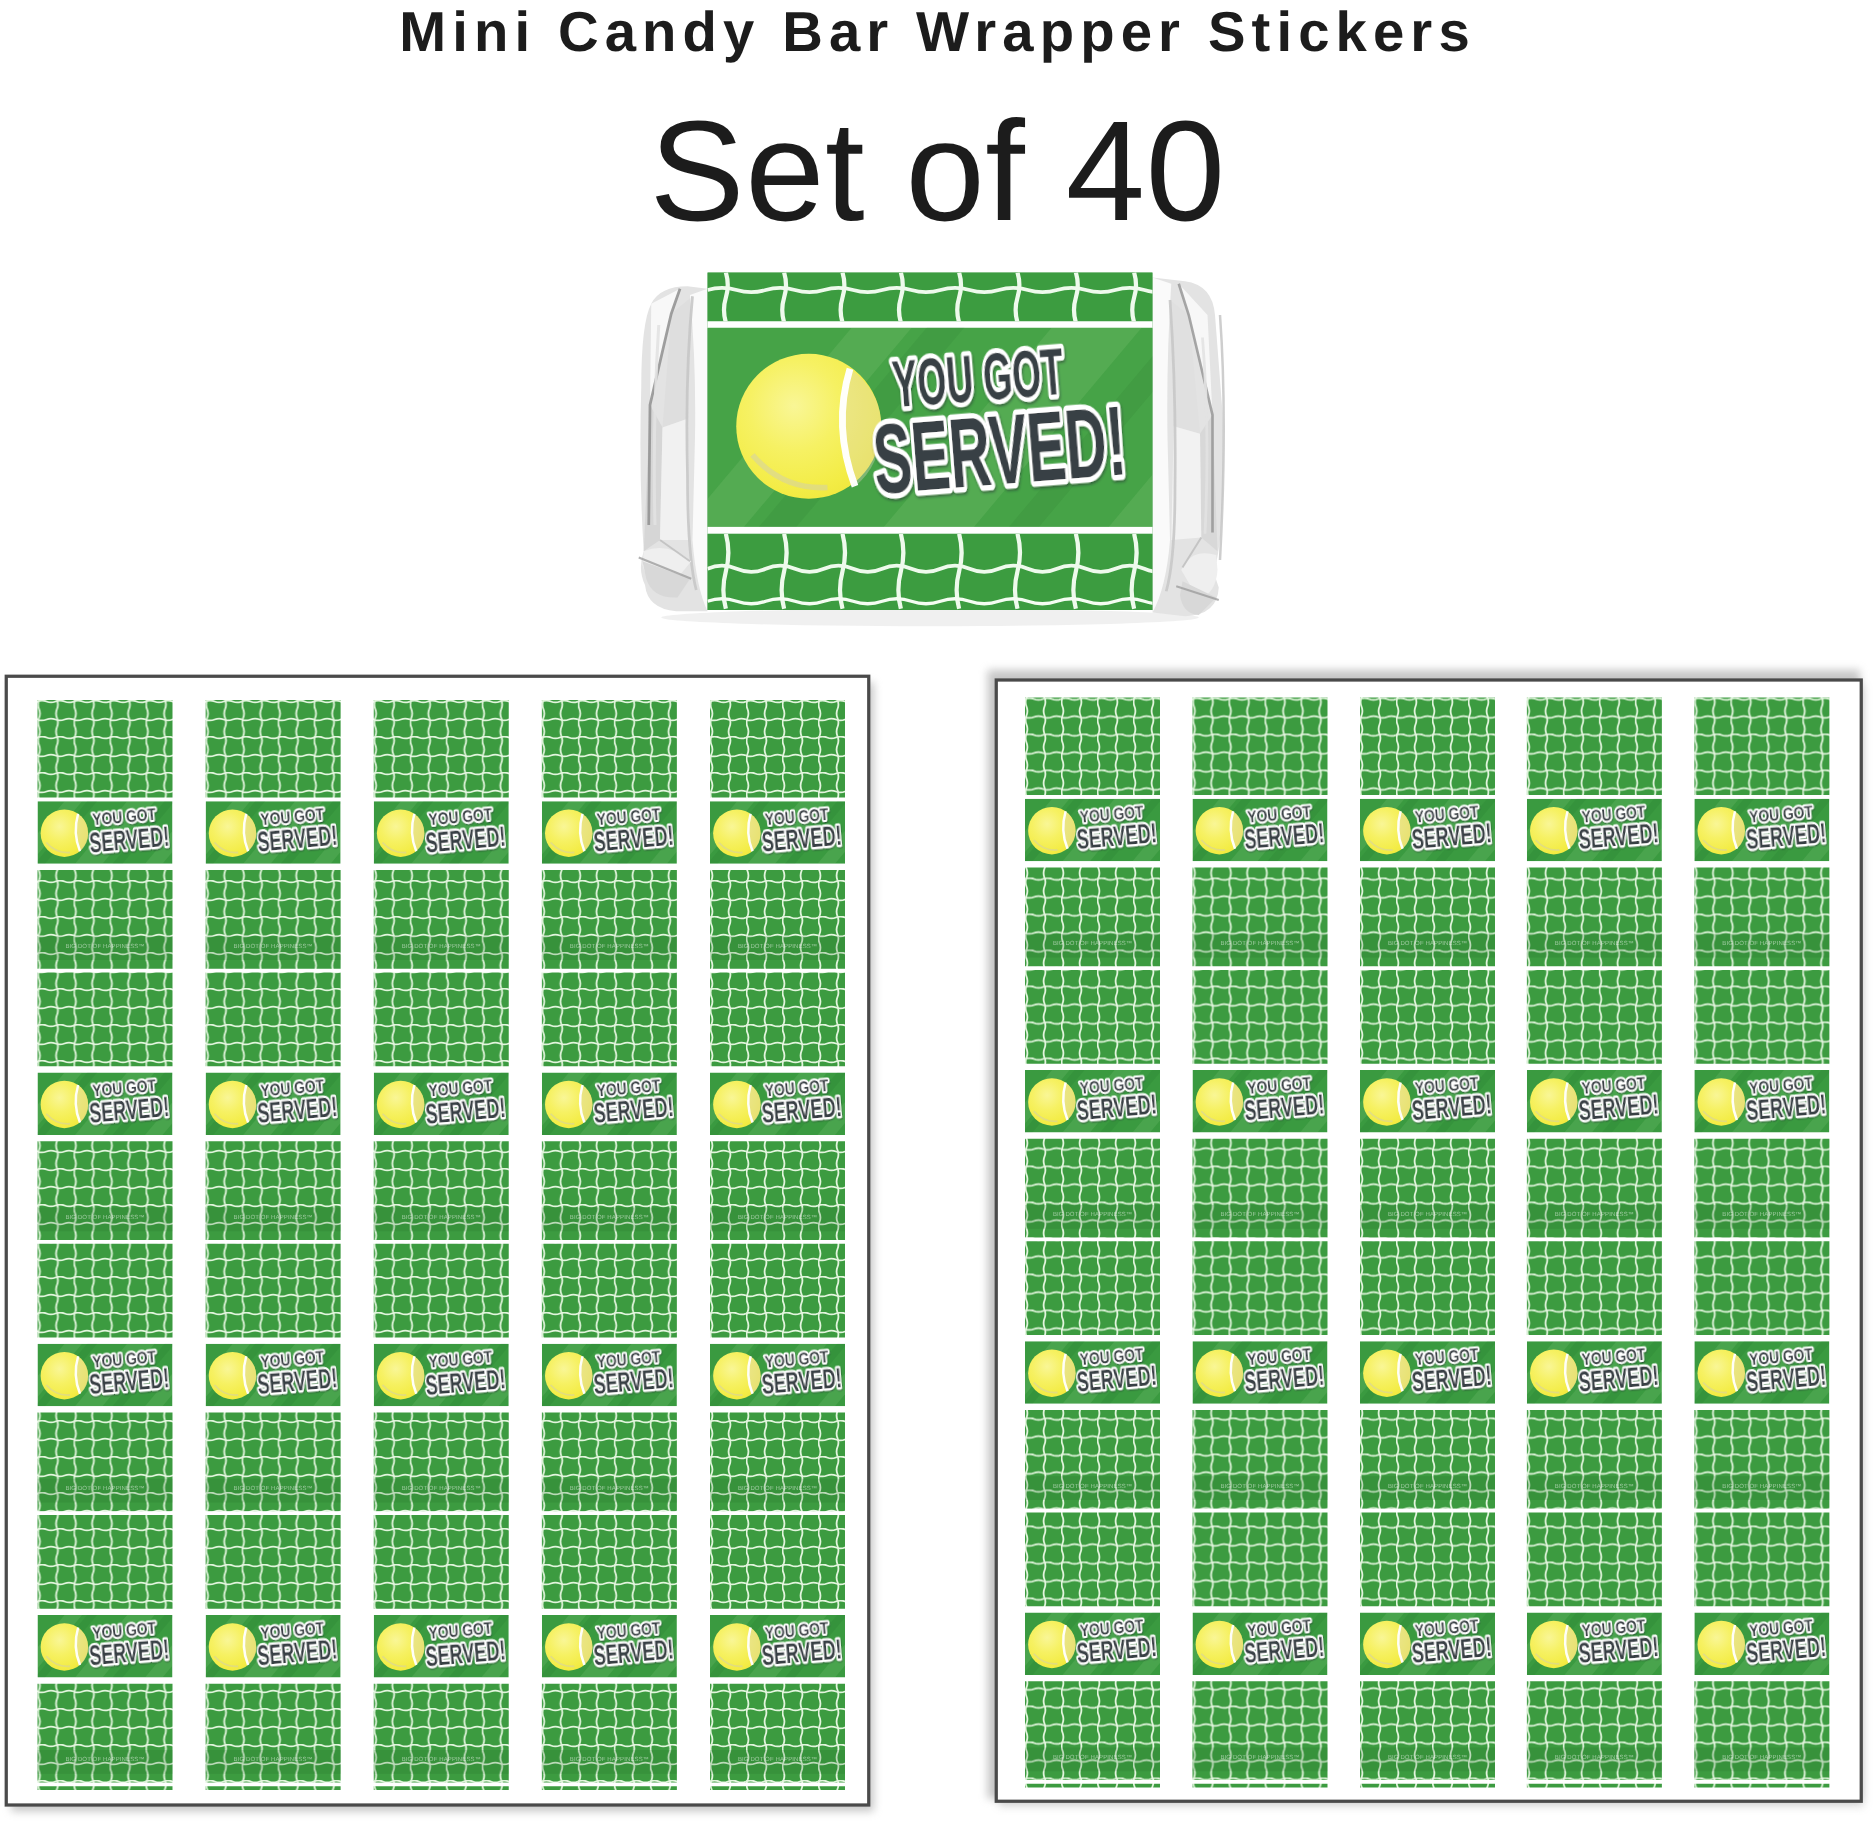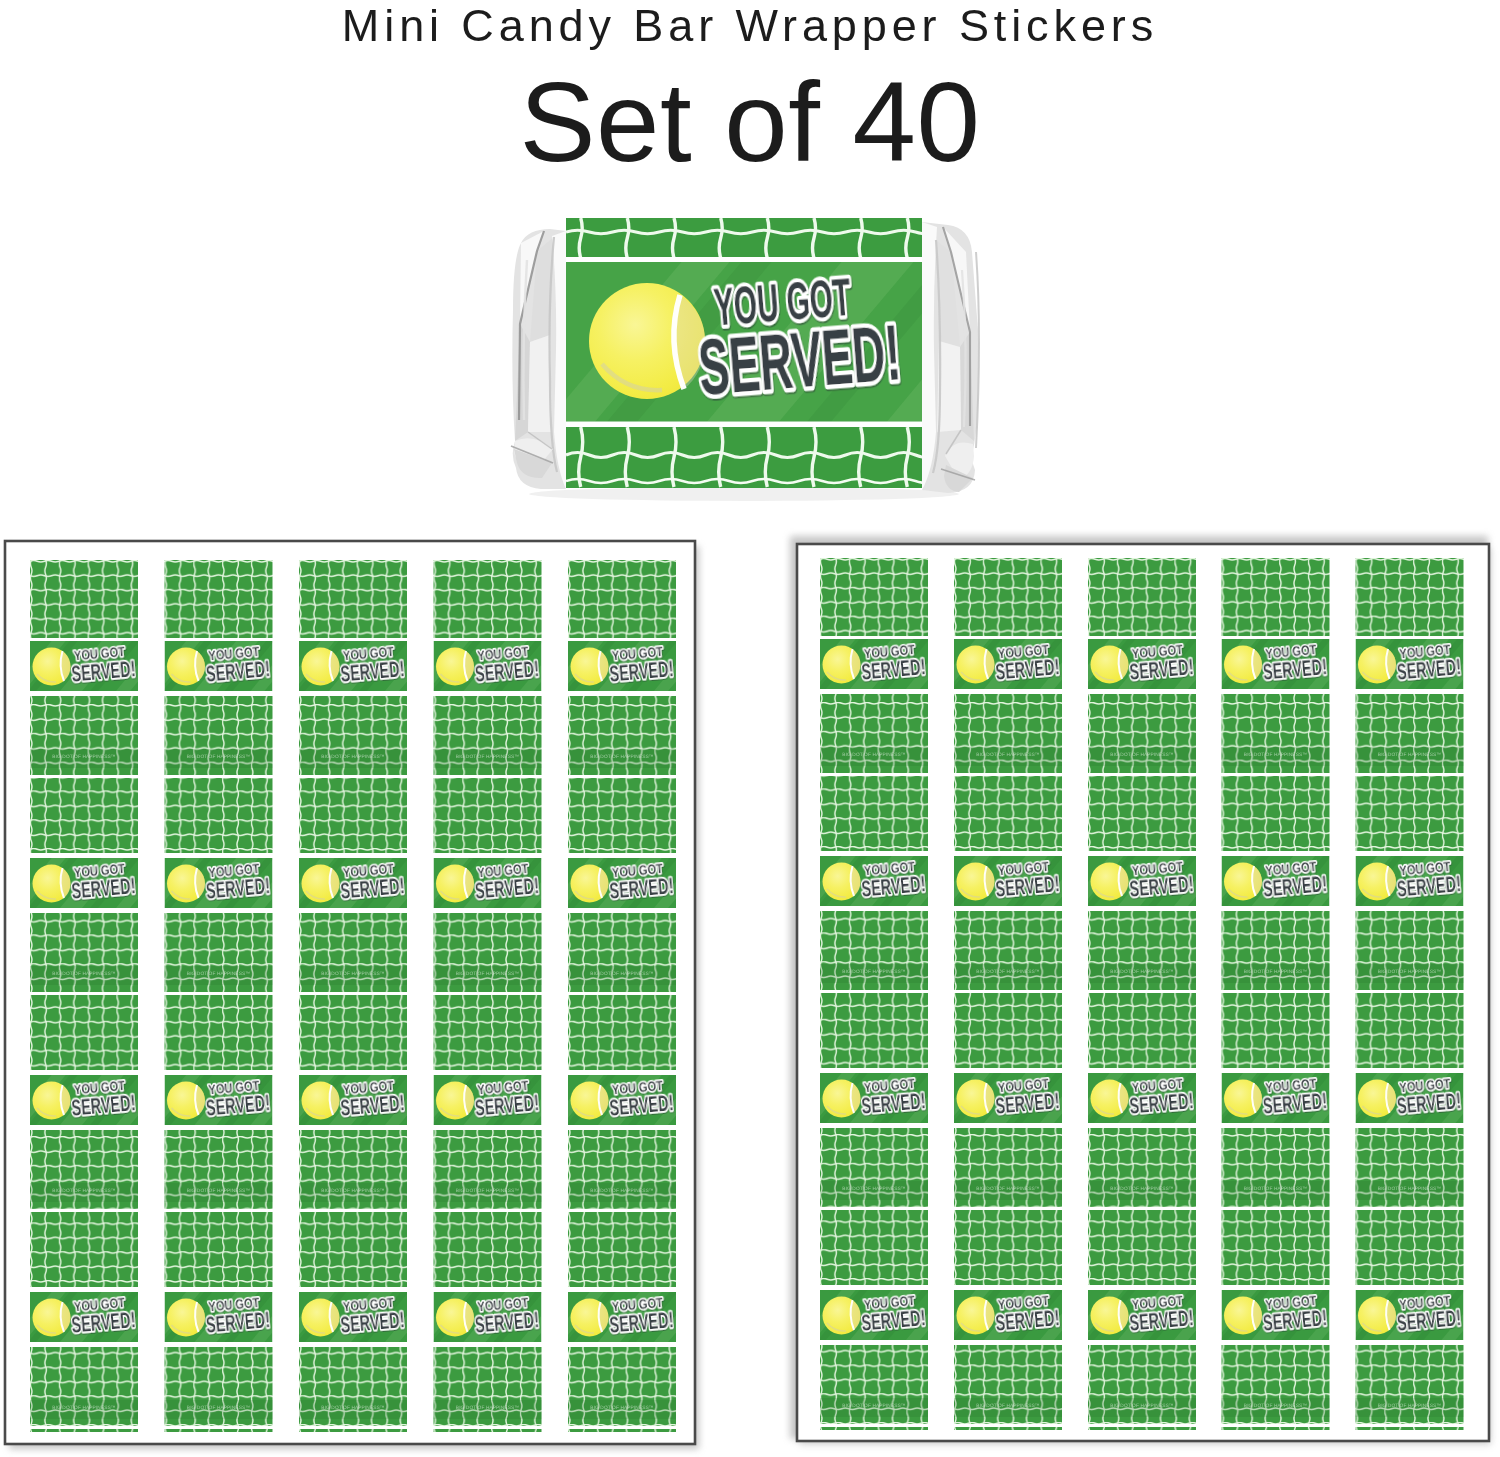--- a/index.html
+++ b/index.html
@@ -1,19 +1,19 @@
 <!DOCTYPE html>
 <html><head>
 <meta charset="utf-8">
 <style>
 html,body{margin:0;padding:0;background:#ffffff;width:1500px;height:1457px;overflow:hidden;}
 body{font-family:"Liberation Sans",sans-serif;position:relative;-webkit-font-smoothing:antialiased;}
 text{text-rendering:geometricPrecision;}
-.title{position:absolute;left:0;top:0px;width:100%;text-align:center;font-size:45px;color:#1c1c1c;letter-spacing:4.9px;}
-.setof{position:absolute;left:0;top:56px;width:100%;text-align:center;font-size:114px;color:#1c1c1c;letter-spacing:0.5px;}
+.title{position:absolute;left:0;top:0px;width:100%;text-align:center;font-size:45px;color:#1c1c1c;letter-spacing:4.9px;font-weight:bold;}
+.setof{position:absolute;left:0;top:72px;width:100%;text-align:center;font-size:114px;color:#1c1c1c;letter-spacing:0.5px;}
 </style>
 </head>
 <body>
 
 <div class="title">Mini Candy Bar Wrapper Stickers</div>
 
 <div class="setof">Set of 40</div>
 <svg width="1500" height="1457" viewBox="0 0 1500 1457" style="position:absolute;left:0;top:0">
 <defs>
 <pattern id="net" width="28.8" height="28.8" patternUnits="userSpaceOnUse">

